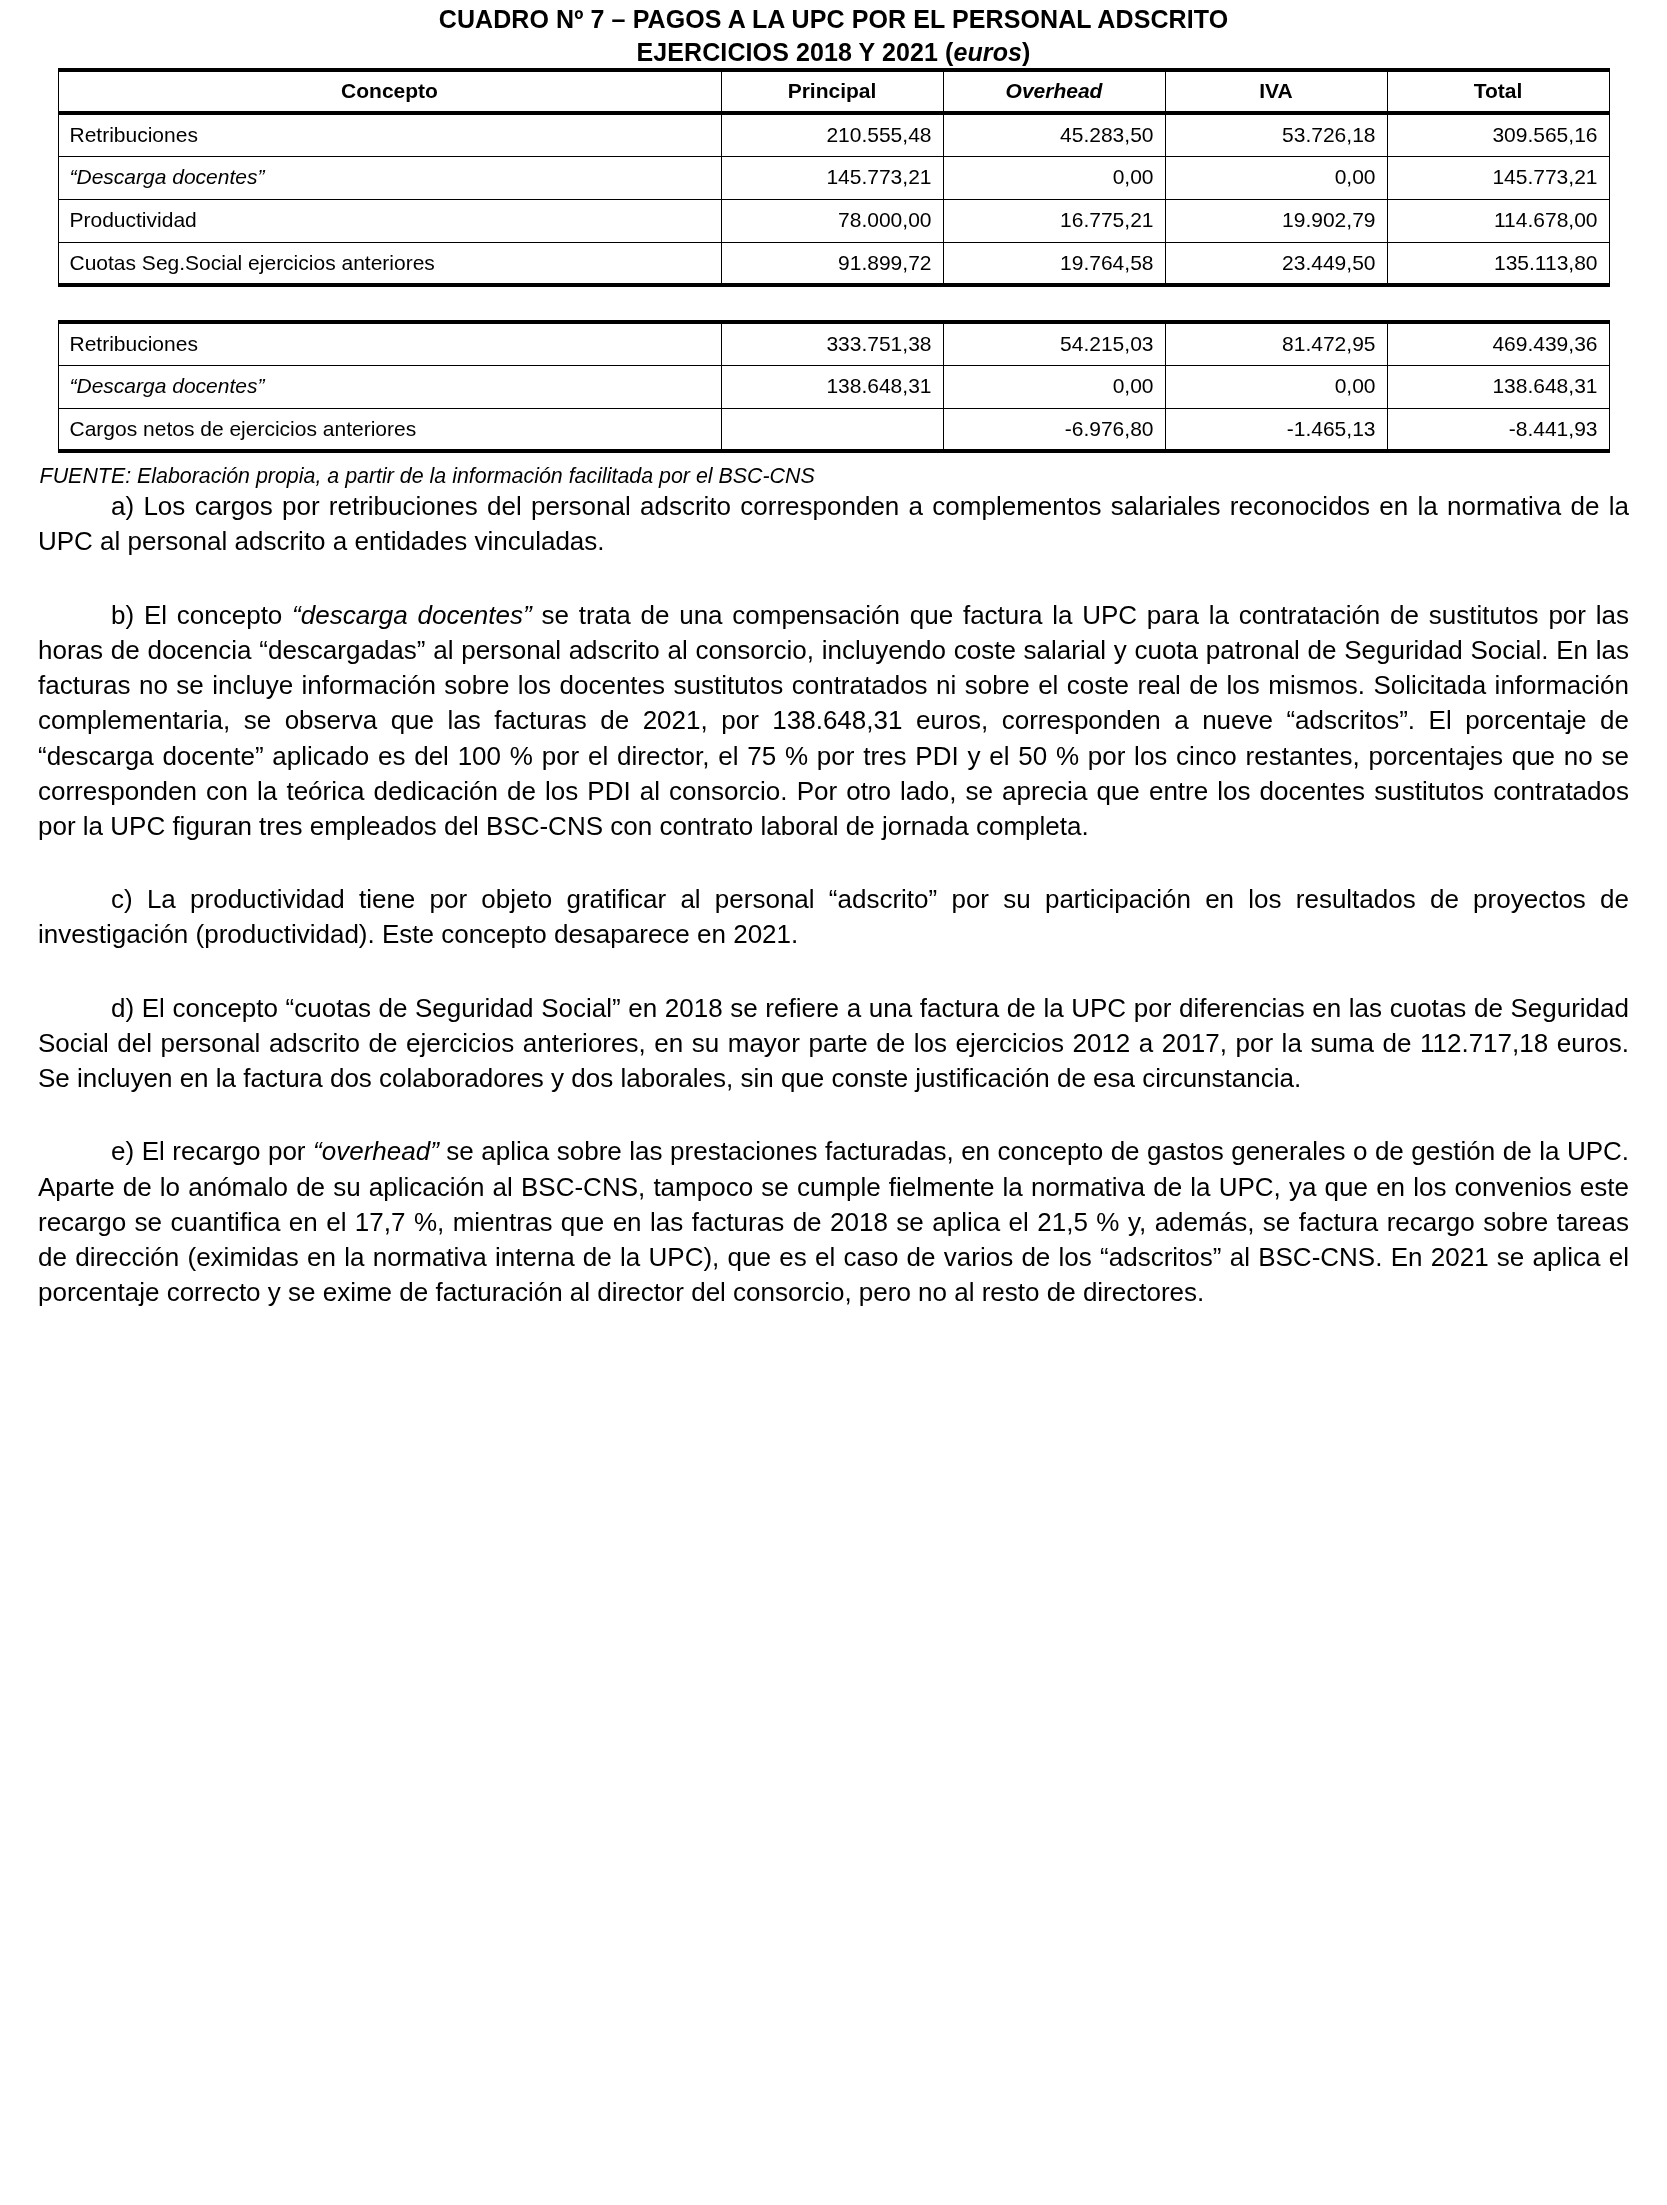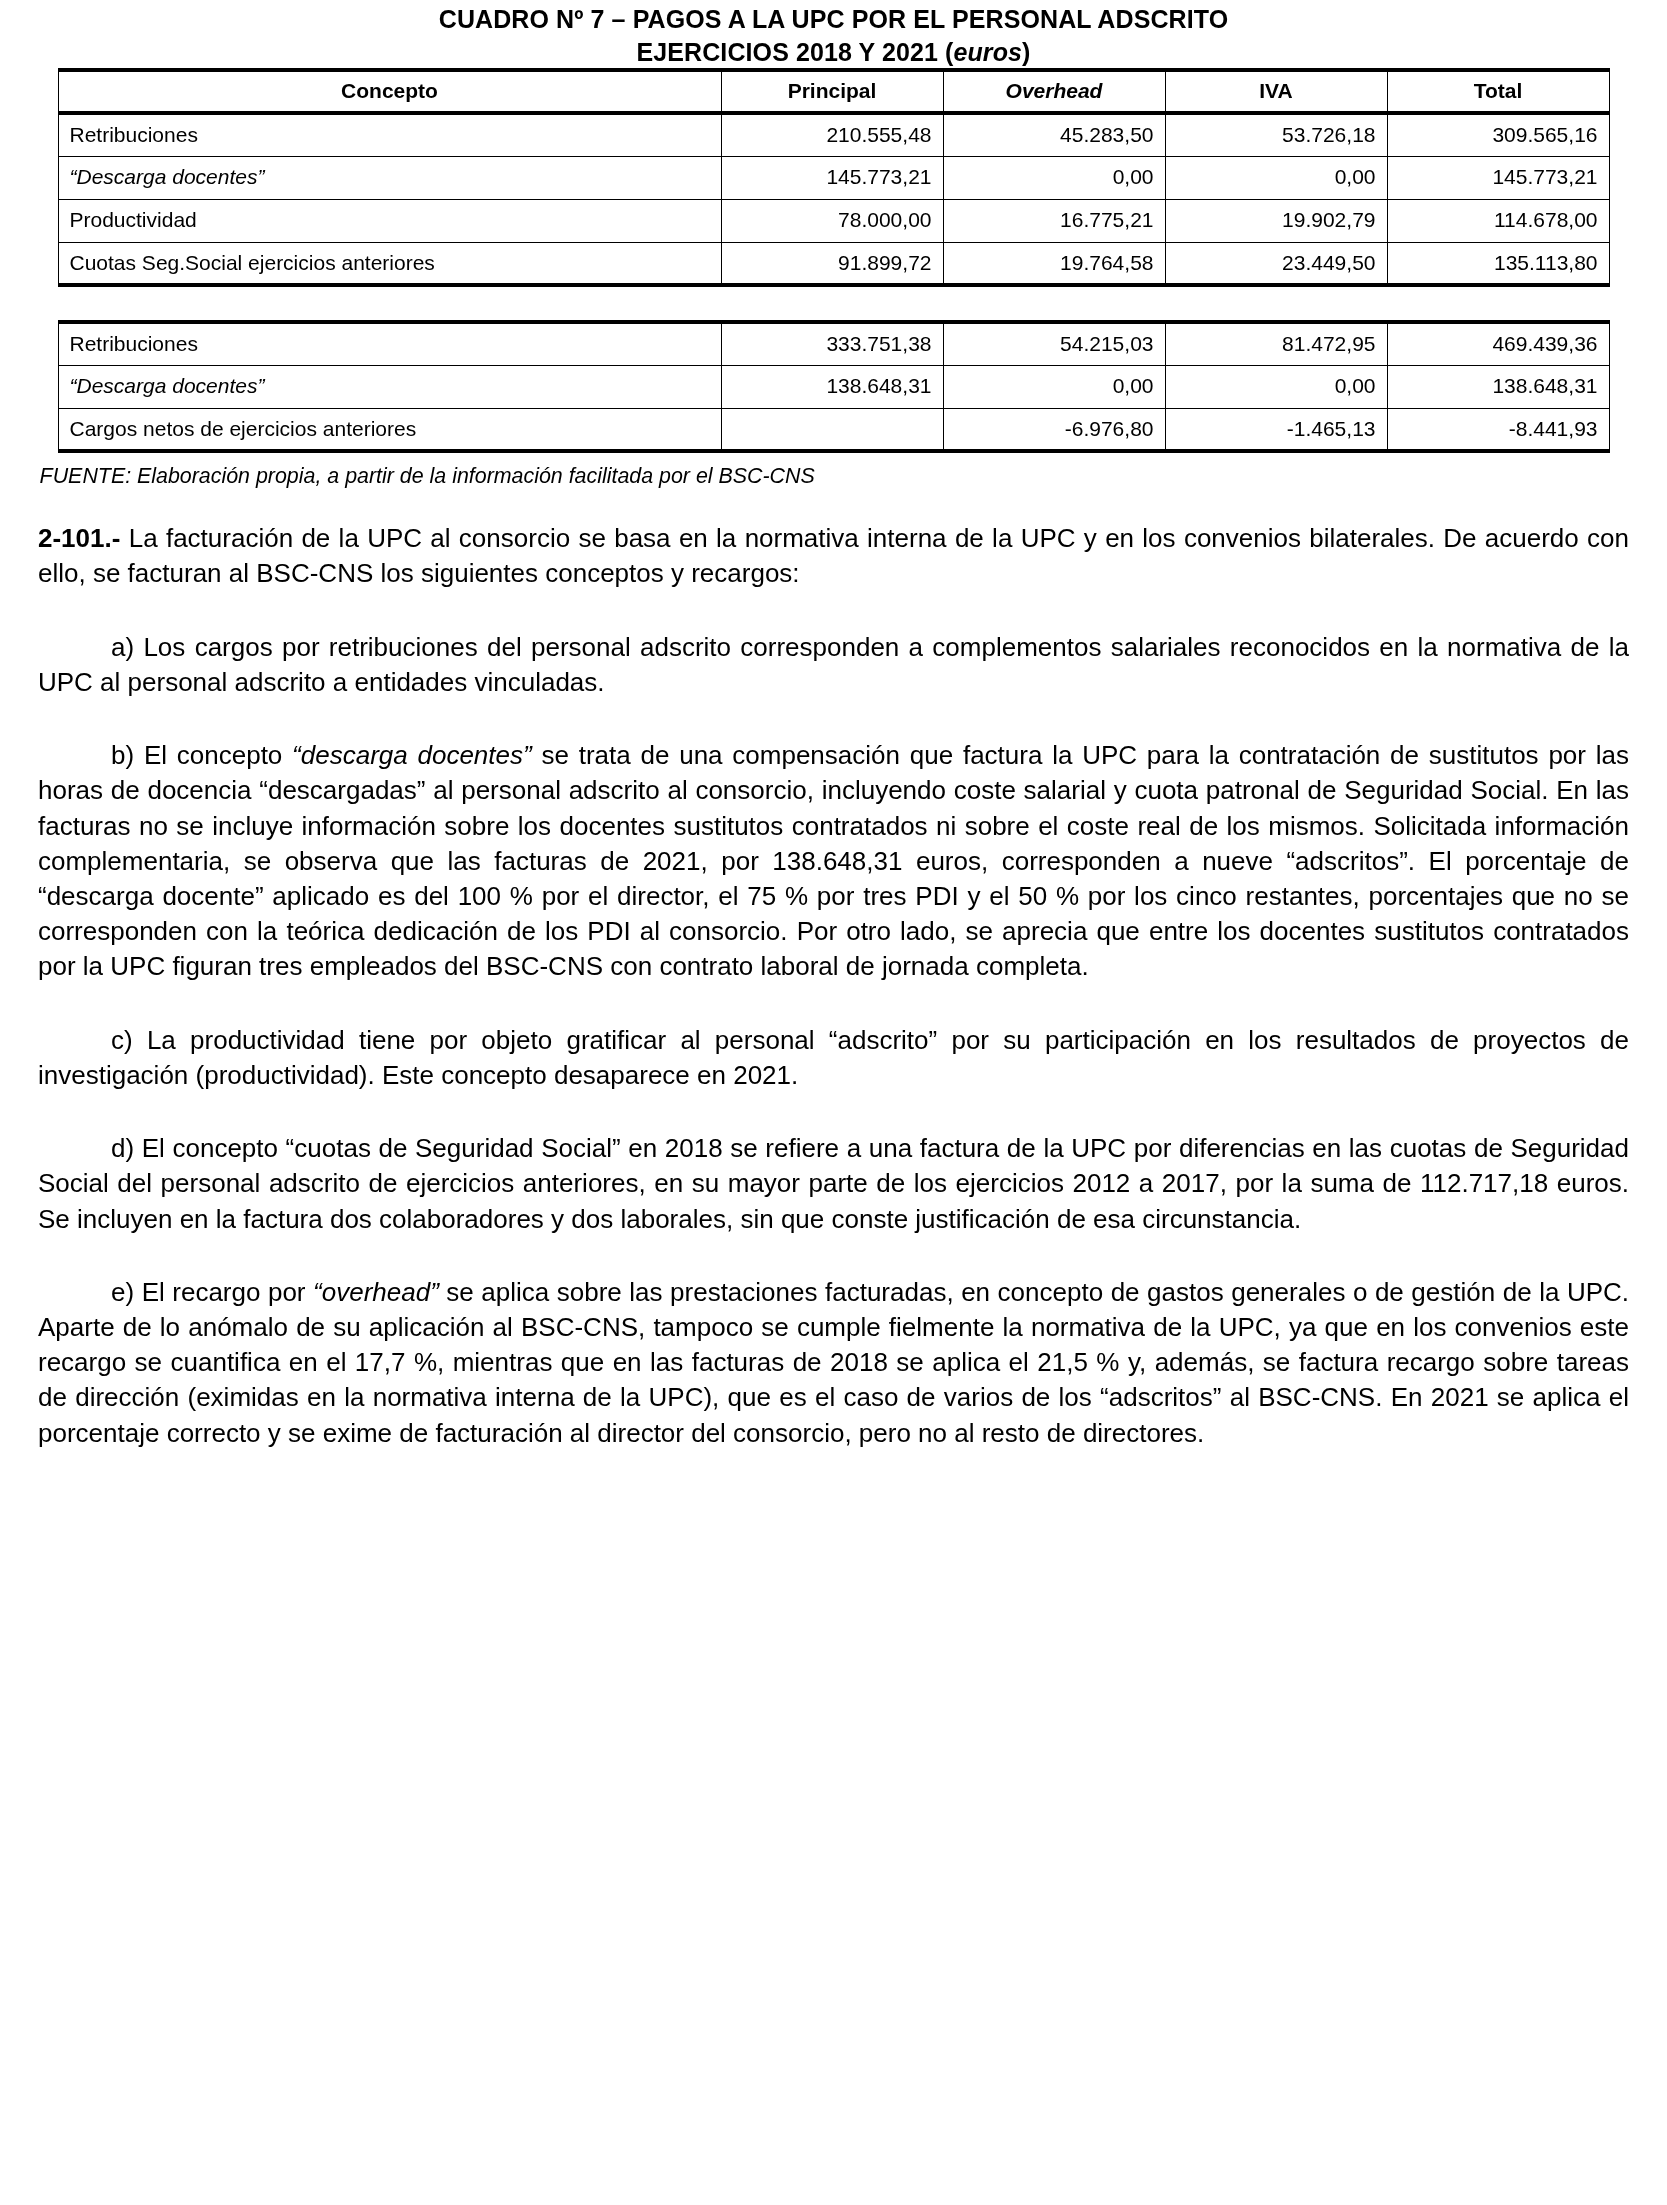--- a/index.html
+++ b/index.html
@@ -197,21 +197,20 @@
           <td class="num">-6.976,80</td>
           <td class="num">-1.465,13</td>
           <td class="num bold">-8.441,93</td>
         </tr>
       </tbody>
     </table>
   </div>
 
   <p class="fuente">FUENTE: Elaboración propia, a partir de la información facilitada por el BSC-CNS</p>
 
-  <p class="para first"><b>2-101.-</b><span> La facturación de la UPC al consorcio se basa en la normativa interna de la UPC y en los convenios bilaterales. De acuerdo con ello, se facturan al BSC-CNS los siguientes conceptos y recargos:</span></p>
 
   <p class="para indent">a) Los cargos por retribuciones del personal adscrito corresponden a complementos salariales reconocidos en la normativa de la UPC al personal adscrito a entidades vinculadas.</p>
 
   <p class="para indent"><span>b) El concepto </span><i>“descarga docentes”</i><span> se trata de una compensación que factura la UPC para la contratación de sustitutos por las horas de docencia “descargadas” al personal adscrito al consorcio, incluyendo coste salarial y cuota patronal de Seguridad Social. En las facturas no se incluye información sobre los docentes sustitutos contratados ni sobre el coste real de los mismos. Solicitada información complementaria, se observa que las facturas de 2021, por 138.648,31 euros, corresponden a nueve “adscritos”. El porcentaje de “descarga docente” aplicado es del 100 % por el director, el 75 % por tres PDI y el 50 % por los cinco restantes, porcentajes que no se corresponden con la teórica dedicación de los PDI al consorcio. Por otro lado, se aprecia que entre los docentes sustitutos contratados por la UPC figuran tres empleados del BSC-CNS con contrato laboral de jornada completa.</span></p>
 
   <p class="para indent">c) La productividad tiene por objeto gratificar al personal “adscrito” por su participación en los resultados de proyectos de investigación (productividad). Este concepto desaparece en 2021.</p>
 
   <p class="para indent">d) El concepto “cuotas de Seguridad Social” en 2018 se refiere a una factura de la UPC por diferencias en las cuotas de Seguridad Social del personal adscrito de ejercicios anteriores, en su mayor parte de los ejercicios 2012 a 2017, por la suma de 112.717,18 euros. Se incluyen en la factura dos colaboradores y dos laborales, sin que conste justificación de esa circunstancia.</p>
 
   <p class="para indent"><span>e) El recargo por </span><i>“overhead”</i><span> se aplica sobre las prestaciones facturadas, en concepto de gastos generales o de gestión de la UPC. Aparte de lo anómalo de su aplicación al BSC-CNS, tampoco se cumple fielmente la normativa de la UPC, ya que en los convenios este recargo se cuantifica en el 17,7 %, mientras que en las facturas de 2018 se aplica el 21,5 % y, además, se factura recargo sobre tareas de dirección (eximidas en la normativa interna de la UPC), que es el caso de varios de los “adscritos” al BSC-CNS. En 2021 se aplica el porcentaje correcto y se exime de facturación al director del consorcio, pero no al resto de directores.</span></p>

